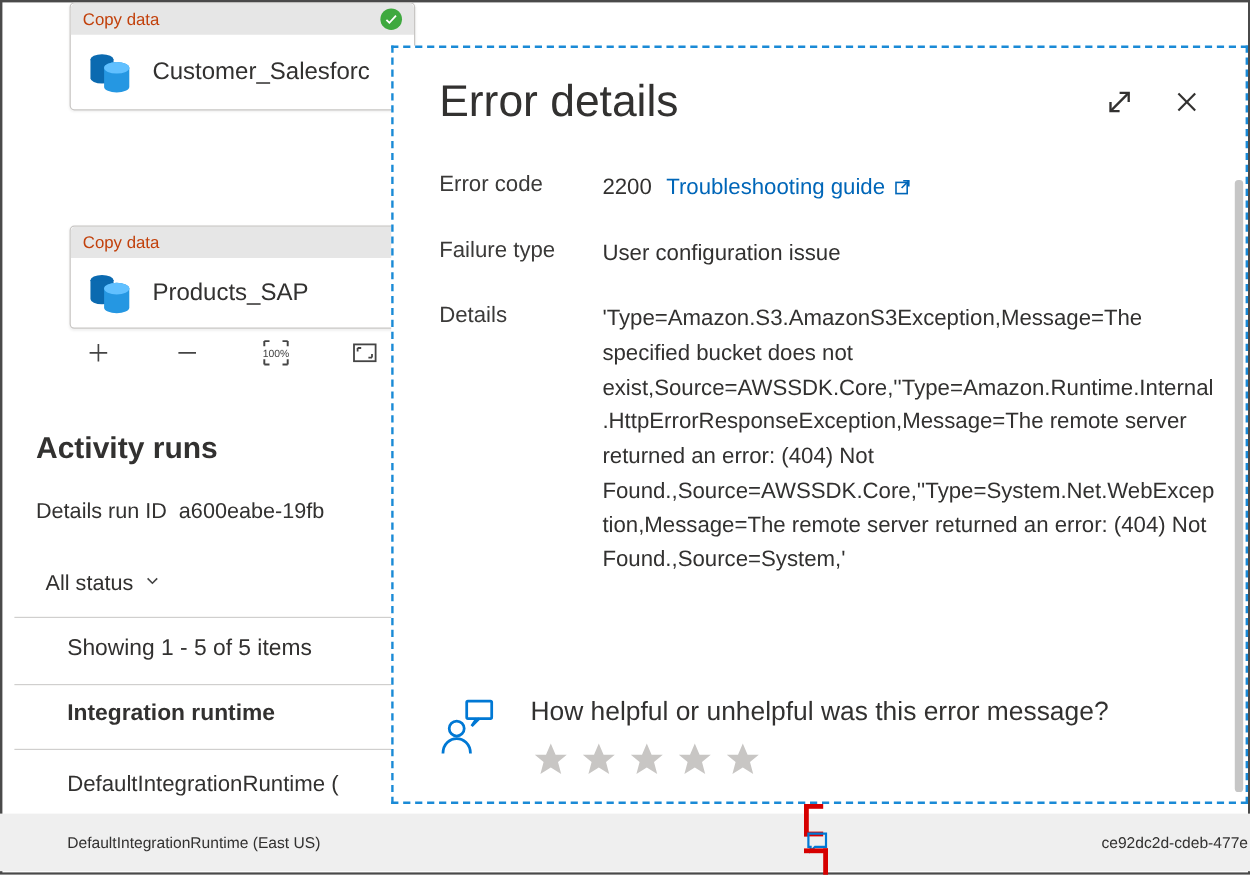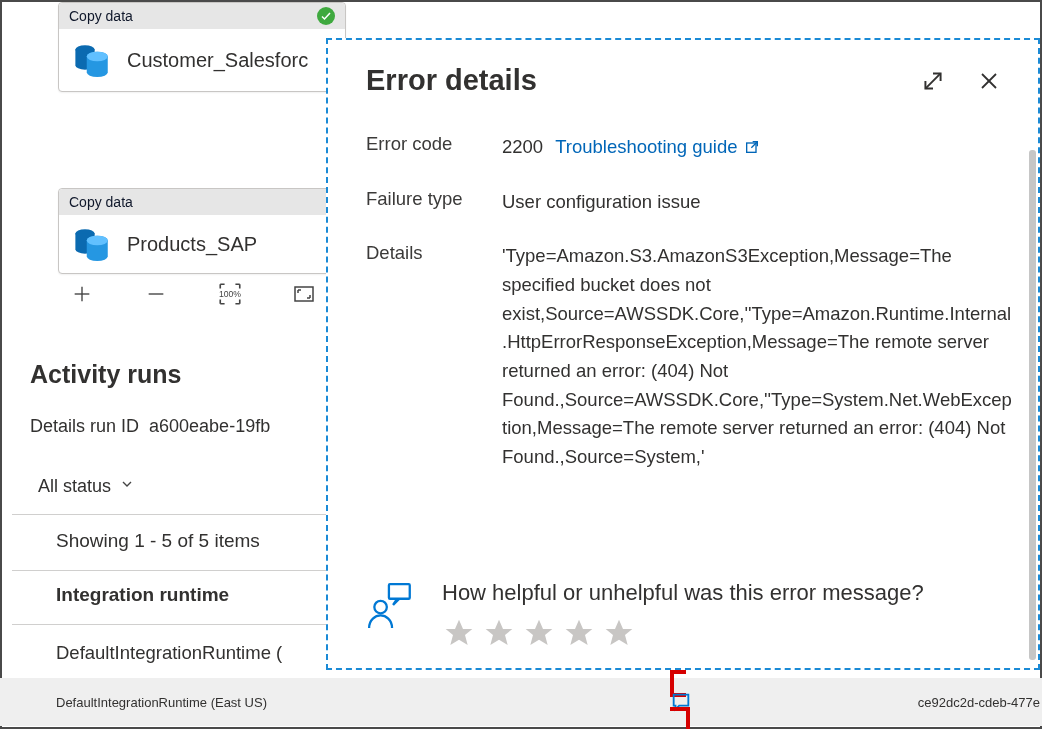--- a/index.html
+++ b/index.html
@@ -35,21 +35,21 @@
     border: 1px solid #c8c6c4;
     border-radius: 4px;
     background: #fff;
     box-shadow: 0 1px 2px rgba(0,0,0,.06);
   }
   .cd-header {
     height: 26px;
     background: #e6e6e6;
     border-radius: 4px 4px 0 0;
     font-size: 14px;
-    color: #0f172a;
+    color: #c2410c;
     padding: 3px 10px;
     display: flex;
     align-items: center;
     justify-content: space-between;
   }
   .status-dot {
     width: 18px; height: 18px;
     border-radius: 50%;
     background: #3fa93f;
     color: #fff;
@@ -187,22 +187,22 @@
     background: #c6c6c6;
     border-radius: 3px;
   }
   .flyout-head {
     display: flex;
     align-items: center;
     justify-content: space-between;
     padding: 24px 34px 0 38px;
   }
   .flyout-title {
-    font-size: 29px;
-    font-weight: 700;
+    font-size: 37px;
+    font-weight: 400;
   }
   .flyout-actions { display: flex; gap: 26px; align-items: center;}
   .flyout-btn { cursor: pointer; width: 30px;height:30px;display:flex;align-items:center;justify-content:center;}
 
   .kv-grid {
     margin-top: 36px;
     padding: 0 24px 0 38px;
     display: grid;
     grid-template-columns: 136px 1fr;
     row-gap: 26px;

